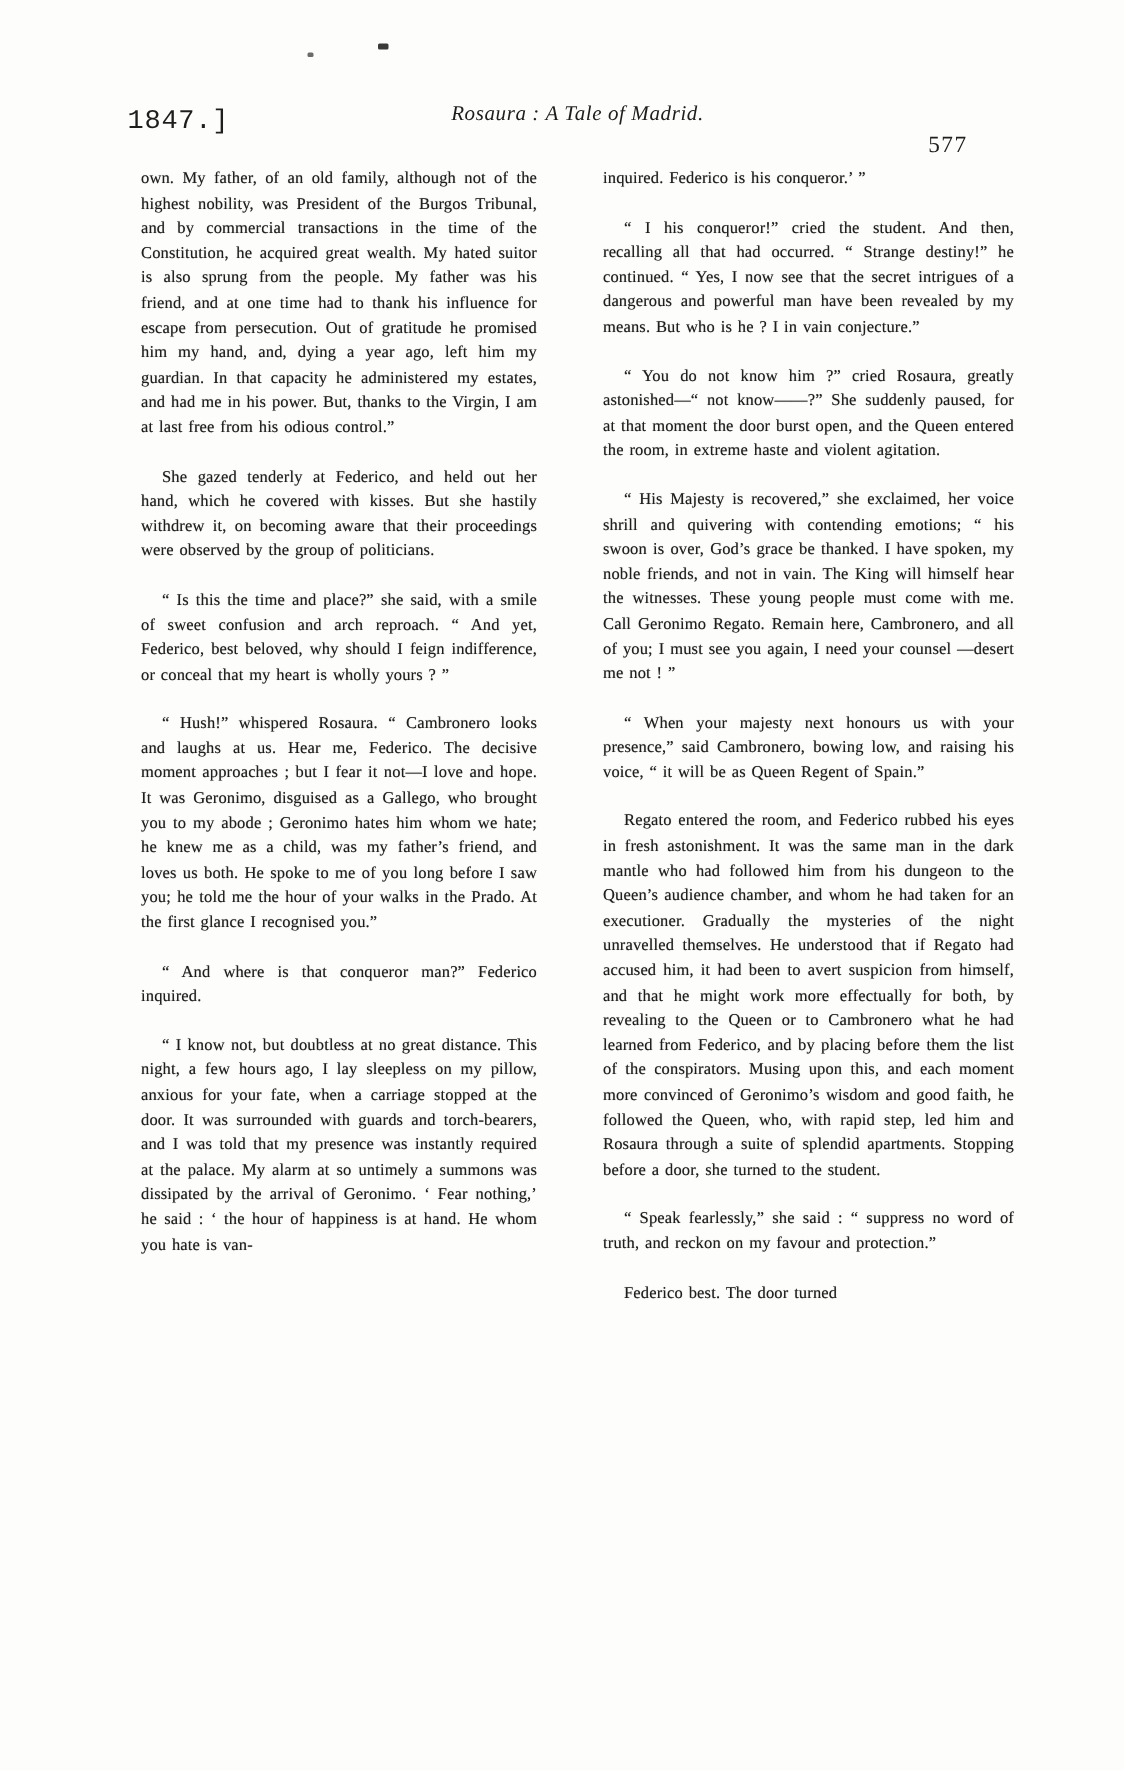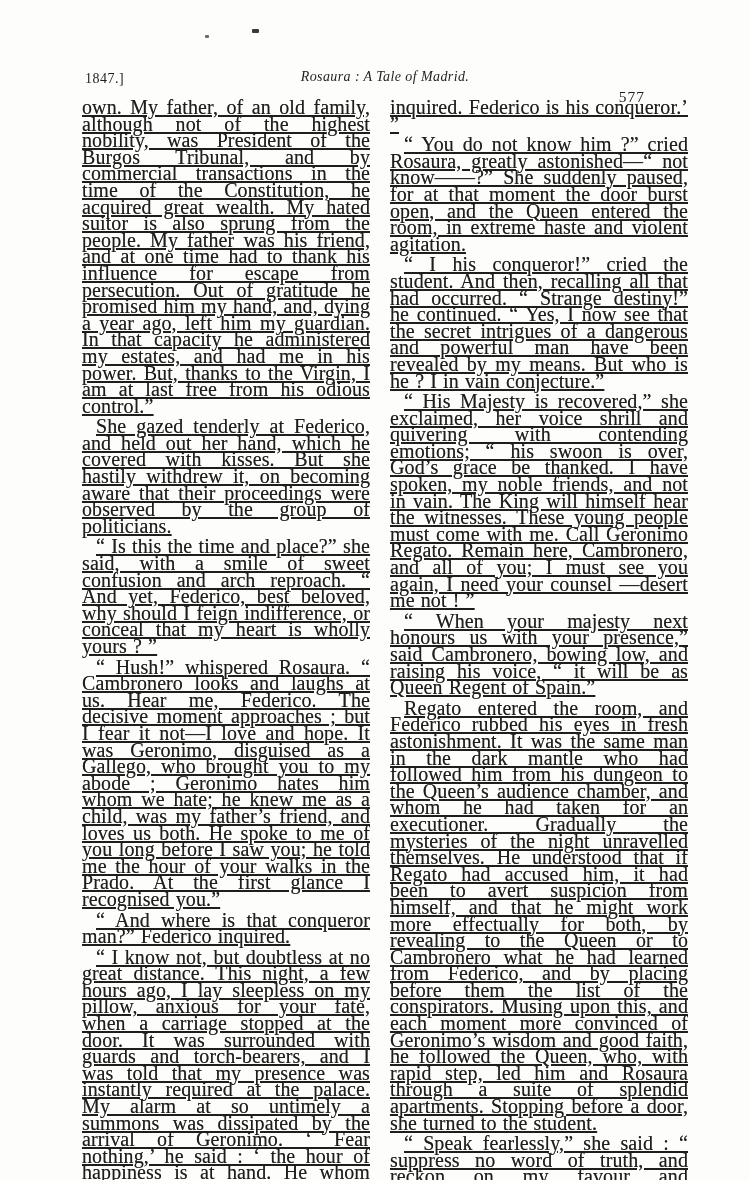--- a/index.html
+++ b/index.html
@@ -13,44 +13,43 @@
     background:var(--paper);
     color:var(--ink);
     font-family:"Liberation Serif","DejaVu Serif",serif;
     overflow:hidden;
   }
   .speck{position:absolute;background:#3a3a38;border-radius:1px;}
   .speck.s1{left:252px;top:29px;width:7px;height:4px;}
   .speck.s2{left:205px;top:35px;width:4px;height:3px;opacity:.75;}
   .hdr-year{
     position:absolute;left:85px;top:71px;
-    font-size:14px;letter-spacing:.5px;
+    font-size:18px;letter-spacing:.5px;font-family:Liberation Mono, monospace;
   }
   .hdr-title{
     position:absolute;left:78px;top:69px;width:614px;
     text-align:center;font-style:italic;font-size:14px;letter-spacing:.4px;
   }
   .hdr-num{
     position:absolute;top:70px;right:104px;
     font-size:15.5px;letter-spacing:1px;margin-top:18px;
   }
   .columns{
     position:absolute;left:78px;top:95px;width:614px;
     display:grid;grid-template-columns:296px 306px;column-gap:12px;
   }
   .col{min-height:10px;}
   .para{
-    margin:4px;
-    font-size:20px;
+    margin:16px;
+    font-size:11px;
     line-height:16.6px;
     text-align:justify;
     letter-spacing:.1px;
     word-spacing:1px;
     text-shadow:0 0 .5px rgba(20,20,20,.55);
-    text-decoration:underline;
   }
   .para.indent{text-indent:14px;}
 </style>
 </head>
 <body>
 
 <div class="page">
 
   <div class="speck s1"></div>
   <div class="speck s2"></div>
@@ -65,22 +64,22 @@
     <div class="col">
         <p class="para">own.  My father, of an old family, although not of the highest nobility, was President of the Burgos Tribunal, and by commercial transactions in the time of the Constitution, he acquired great wealth.  My hated suitor is also sprung from the people. My father was his friend, and at one time had to thank his influence for escape from persecution.  Out of gratitude he promised him my hand, and, dying a year ago, left him my guardian.  In that capacity he administered my estates, and had me in his power. But, thanks to the Virgin, I am at last free from his odious control.”</p>
         <p class="para indent">She gazed tenderly at Federico, and held out her hand, which he covered with kisses.  But she hastily withdrew it, on becoming aware that their proceedings were observed by the group of politicians.</p>
         <p class="para indent">“ Is this the time and place?” she said, with a smile of sweet confusion and arch reproach.  “ And yet, Federico, best beloved, why should I feign indifference, or conceal that my heart is wholly yours ? ”</p>
         <p class="para indent">“ Hush!”  whispered Rosaura. “ Cambronero looks and laughs at us.  Hear me, Federico.  The decisive moment approaches ; but I fear it not—I love and hope.  It was Geronimo, disguised as a Gallego, who brought you to my abode ; Geronimo hates him whom we hate; he knew me as a child, was my father’s friend, and loves us both.  He spoke to me of you long before I saw you; he told me the hour of your walks in the Prado.  At the first glance I recognised you.”</p>
         <p class="para indent">“ And where is that conqueror man?” Federico inquired.</p>
         <p class="para indent">“ I know not, but doubtless at no great distance.  This night, a few hours ago, I lay sleepless on my pillow, anxious for your fate, when a carriage stopped at the door.  It was surrounded with guards and torch-bearers, and I was told that my presence was instantly required at the palace.  My alarm at so untimely a summons was dissipated by the arrival of Geronimo.  ‘ Fear nothing,’ he said : ‘ the hour of happiness is at hand.  He whom you hate is van-</p>
       </div>
     <div class="col">
         <p class="para">inquired.  Federico is his conqueror.’ ”</p>
+        <p class="para indent">“ I his conqueror!” cried the student.  And then, recalling all that had occurred.  “ Strange destiny!” he continued.  “ Yes, I now see that the secret intrigues of a dangerous and powerful man have been revealed by my means.  But who is he ?  I in vain conjecture.”</p>
         <p class="para indent">“ You do not know him ?” cried Rosaura, greatly astonished—“ not know——?”  She suddenly paused, for at that moment the door burst open, and the Queen entered the room, in extreme haste and violent agitation.</p>
-        <p class="para indent">“ I his conqueror!” cried the student.  And then, recalling all that had occurred.  “ Strange destiny!” he continued.  “ Yes, I now see that the secret intrigues of a dangerous and powerful man have been revealed by my means.  But who is he ?  I in vain conjecture.”</p>
         <p class="para indent">“ His Majesty is recovered,” she exclaimed, her voice shrill and quivering with contending emotions; “ his swoon is over, God’s grace be thanked. I have spoken, my noble friends, and not in vain.  The King will himself hear the witnesses.  These young people must come with me.  Call Geronimo Regato.  Remain here, Cambronero, and all of you; I must see you again, I need your counsel —desert me not ! ”</p>
         <p class="para indent">“ When your majesty next honours us with your presence,” said Cambronero, bowing low, and raising his voice, “ it will be as Queen Regent of Spain.”</p>
         <p class="para indent">Regato entered the room, and Federico rubbed his eyes in fresh astonishment.  It was the same man in the dark mantle who had followed him from his dungeon to the Queen’s audience chamber, and whom he had taken for an executioner.  Gradually the mysteries of the night unravelled themselves.  He understood that if Regato had accused him, it had been to avert suspicion from himself, and that he might work more effectually for both, by revealing to the Queen or to Cambronero what he had learned from Federico, and by placing before them the list of the conspirators.  Musing upon this, and each moment more convinced of Geronimo’s wisdom and good faith, he followed the Queen, who, with rapid step, led him and Rosaura through a suite of splendid apartments.  Stopping before a door, she turned to the student.</p>
         <p class="para indent">“ Speak fearlessly,” she said : “ suppress no word of truth, and reckon on my favour and protection.”</p>
         <p class="para indent">Federico best.  The door turned</p>
       </div>
   </main>
 
 </div>
 

